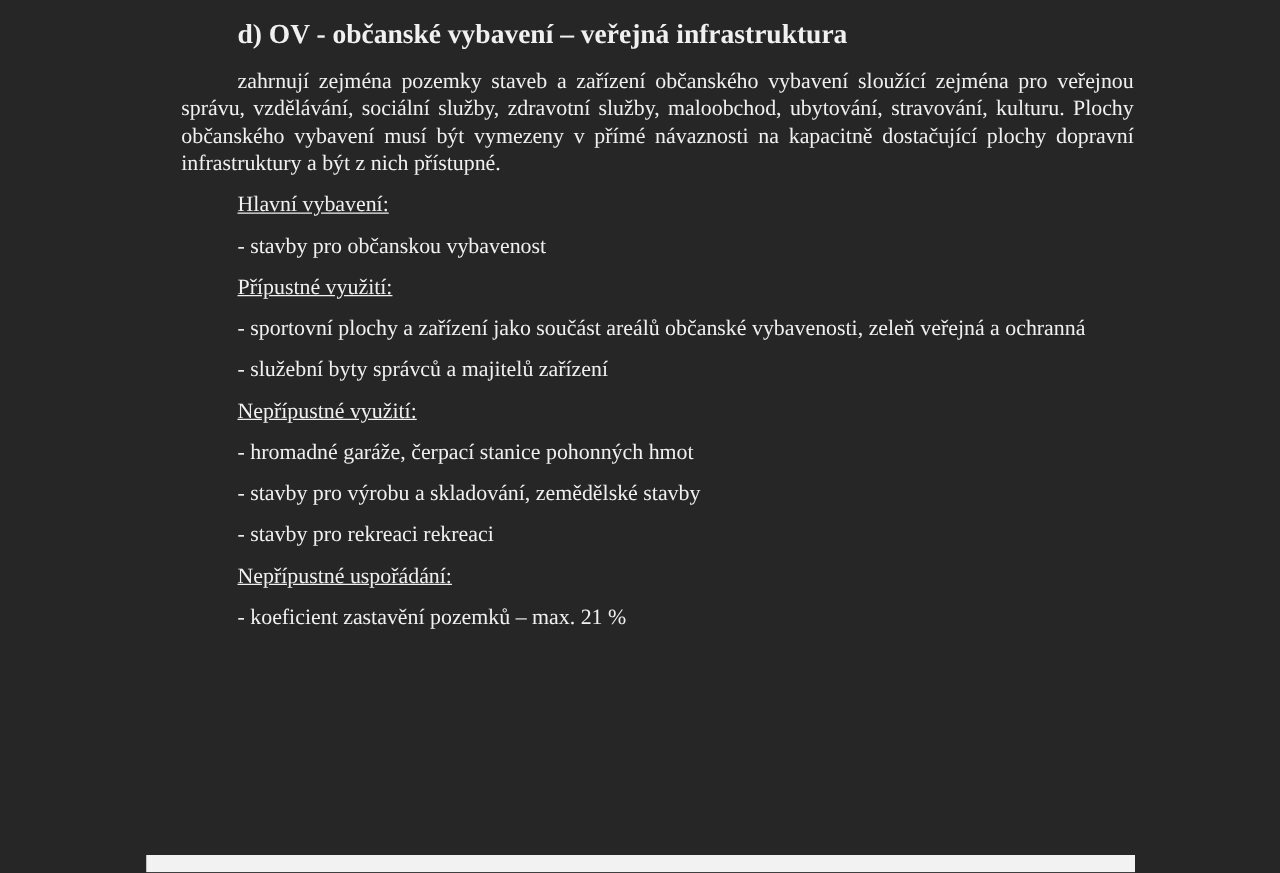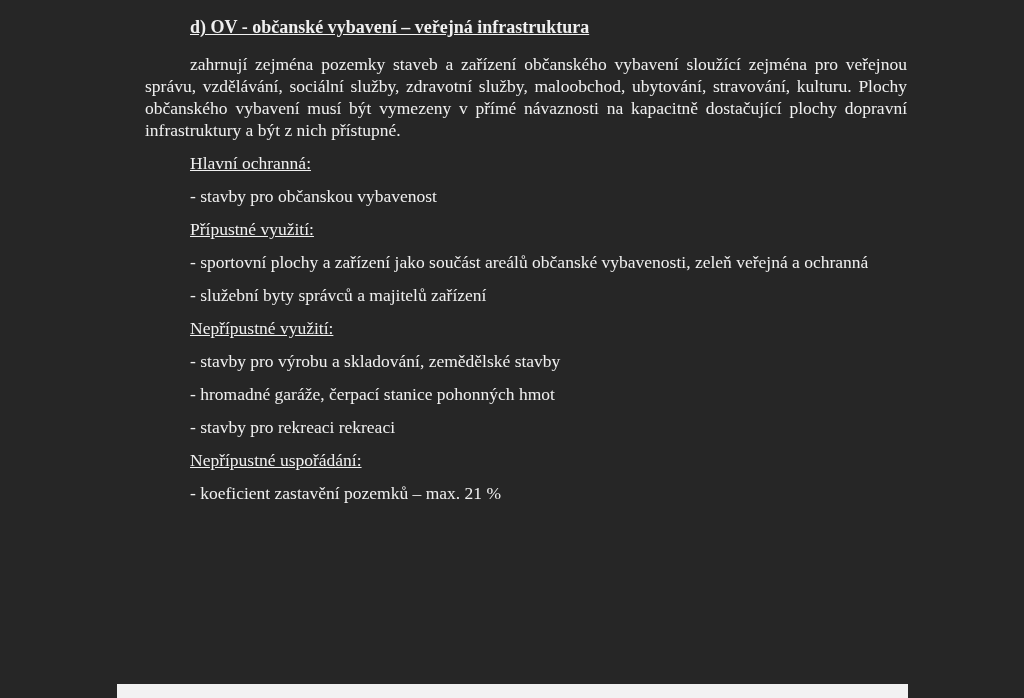--- a/index.html
+++ b/index.html
@@ -19,23 +19,22 @@
   .doc {
     position: absolute;
     left: 145px;
     top: 16px;
     width: 762px;
     font-size: 17.5px;
     line-height: 22px;
     text-align: justify;
   }
   .title {
-    font-size: 18px;
+    font-size: 22px;
     font-weight: bold;
-    text-decoration: underline;
     text-indent: 45px;
     margin: 0 0 15px 0;
     line-height: 22px;
     text-align: left;
   }
   .heading {
     font-size: 17.5px;
     font-weight: normal;
     text-decoration: underline;
     text-indent: 45px;
@@ -59,30 +58,30 @@
 </head>
 <body>
 
 <div id="screen">
   <div class="doc">
 
     <h1 class="title">d) OV - občanské vybavení – veřejná infrastruktura</h1>
 
     <p class="para">zahrnují zejména pozemky staveb a zařízení občanského vybavení sloužící zejména pro veřejnou správu, vzdělávání, sociální služby, zdravotní služby, maloobchod, ubytování, stravování, kulturu. Plochy občanského vybavení musí být vymezeny v přímé návaznosti na kapacitně dostačující plochy dopravní infrastruktury a být z nich přístupné.</p>
 
-    <h2 class="heading">Hlavní ochranná:</h2>
+    <h2 class="heading">Hlavní vybavení:</h2>
     <p class="para">- stavby pro občanskou vybavenost</p>
 
     <h2 class="heading">Přípustné využití:</h2>
     <p class="para">- sportovní plochy a zařízení jako součást areálů občanské vybavenosti, zeleň veřejná a ochranná</p>
     <p class="para">- služební byty správců a majitelů zařízení</p>
 
     <h2 class="heading">Nepřípustné využití:</h2>
+    <p class="para">- hromadné garáže, čerpací stanice pohonných hmot</p>
     <p class="para">- stavby pro výrobu a skladování, zemědělské stavby</p>
-    <p class="para">- hromadné garáže, čerpací stanice pohonných hmot</p>
     <p class="para">- stavby pro rekreaci rekreaci</p>
 
     <h2 class="heading">Nepřípustné uspořádání:</h2>
     <p class="para">- koeficient zastavění pozemků – max. 21 %</p>
 
   </div>
 
   <div class="bottom-bar"></div>
 </div>
 

